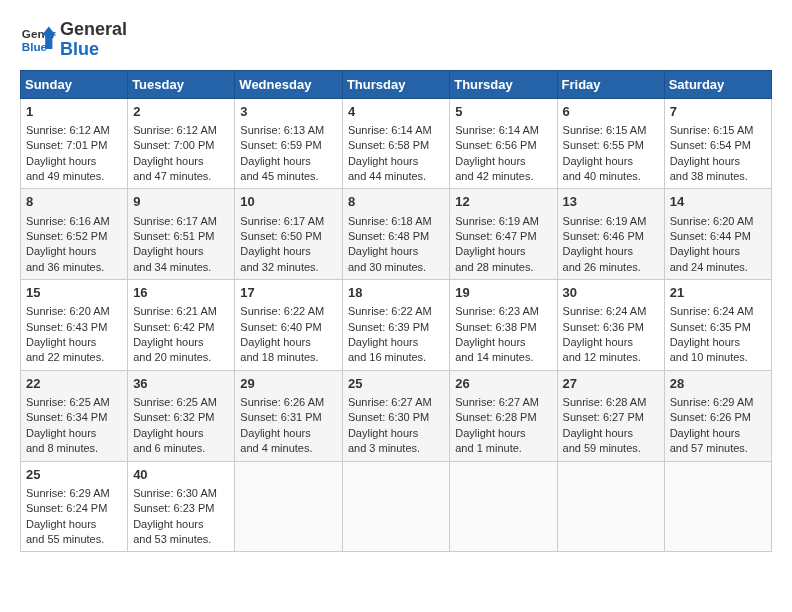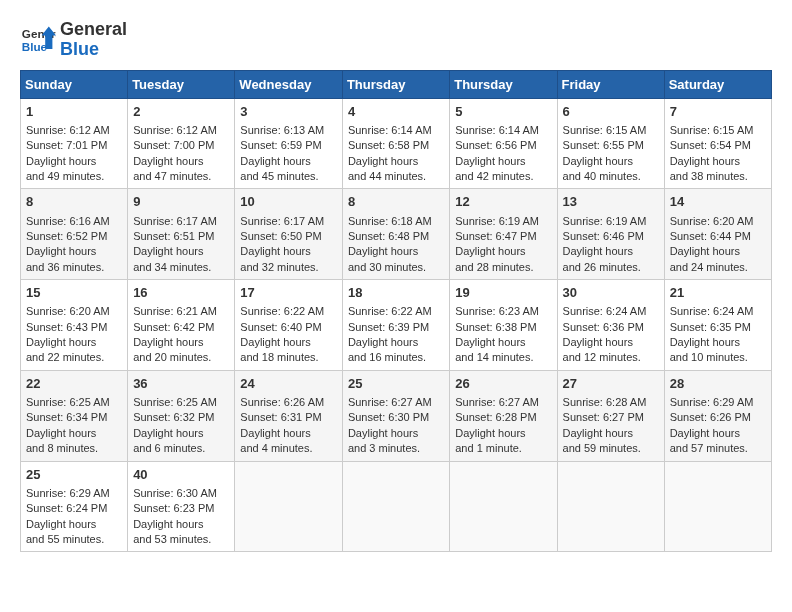--- a/index.html
+++ b/index.html
@@ -145,21 +145,21 @@
         <td><span class="day-number">16</span><span class="day-info">Sunrise: 6:21 AM<br>Sunset: 6:42 PM<br>Daylight hours<br>and 20 minutes.</span></td>
         <td><span class="day-number">17</span><span class="day-info">Sunrise: 6:22 AM<br>Sunset: 6:40 PM<br>Daylight hours<br>and 18 minutes.</span></td>
         <td><span class="day-number">18</span><span class="day-info">Sunrise: 6:22 AM<br>Sunset: 6:39 PM<br>Daylight hours<br>and 16 minutes.</span></td>
         <td><span class="day-number">19</span><span class="day-info">Sunrise: 6:23 AM<br>Sunset: 6:38 PM<br>Daylight hours<br>and 14 minutes.</span></td>
         <td><span class="day-number">30</span><span class="day-info">Sunrise: 6:24 AM<br>Sunset: 6:36 PM<br>Daylight hours<br>and 12 minutes.</span></td>
         <td><span class="day-number">21</span><span class="day-info">Sunrise: 6:24 AM<br>Sunset: 6:35 PM<br>Daylight hours<br>and 10 minutes.</span></td>
       </tr>
       <tr>
         <td><span class="day-number">22</span><span class="day-info">Sunrise: 6:25 AM<br>Sunset: 6:34 PM<br>Daylight hours<br>and 8 minutes.</span></td>
         <td><span class="day-number">36</span><span class="day-info">Sunrise: 6:25 AM<br>Sunset: 6:32 PM<br>Daylight hours<br>and 6 minutes.</span></td>
-        <td><span class="day-number">24</span><span class="day-info">Sunrise: 6:26 AM<br>Sunset: 6:31 PM<br>Daylight hours<br>and 4 minutes.</span></td>
+        <td><span class="day-number">29</span><span class="day-info">Sunrise: 6:26 AM<br>Sunset: 6:31 PM<br>Daylight hours<br>and 4 minutes.</span></td>
         <td><span class="day-number">25</span><span class="day-info">Sunrise: 6:27 AM<br>Sunset: 6:30 PM<br>Daylight hours<br>and 3 minutes.</span></td>
         <td><span class="day-number">26</span><span class="day-info">Sunrise: 6:27 AM<br>Sunset: 6:28 PM<br>Daylight hours<br>and 1 minute.</span></td>
         <td><span class="day-number">27</span><span class="day-info">Sunrise: 6:28 AM<br>Sunset: 6:27 PM<br>Daylight hours<br>and 59 minutes.</span></td>
         <td><span class="day-number">28</span><span class="day-info">Sunrise: 6:29 AM<br>Sunset: 6:26 PM<br>Daylight hours<br>and 57 minutes.</span></td>
       </tr>
       <tr>
         <td><span class="day-number">25</span><span class="day-info">Sunrise: 6:29 AM<br>Sunset: 6:24 PM<br>Daylight hours<br>and 55 minutes.</span></td>
         <td><span class="day-number">40</span><span class="day-info">Sunrise: 6:30 AM<br>Sunset: 6:23 PM<br>Daylight hours<br>and 53 minutes.</span></td>
         <td class="empty-cell"></td>
         <td class="empty-cell"></td>

